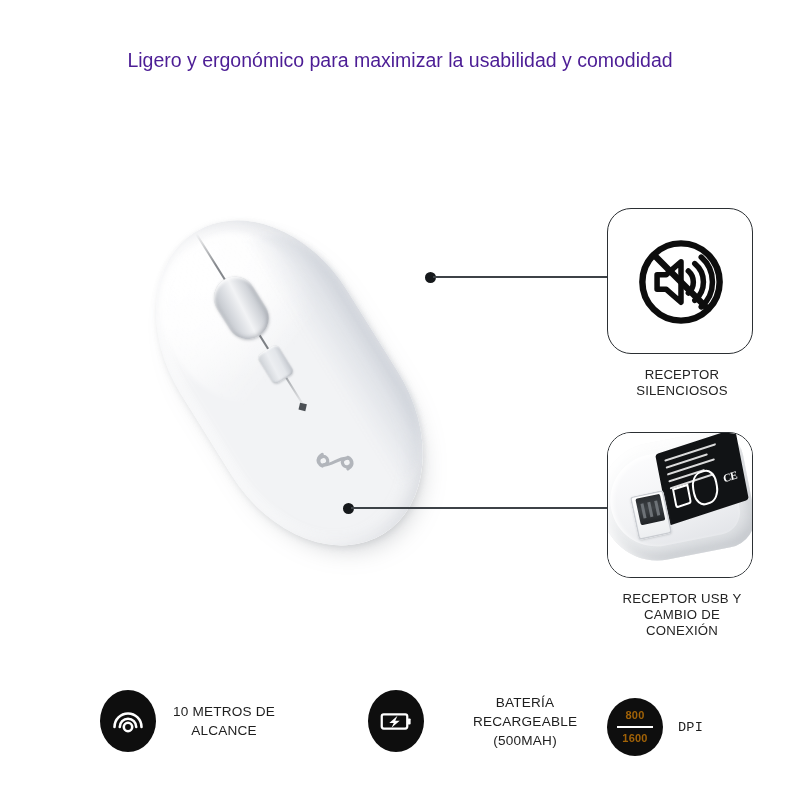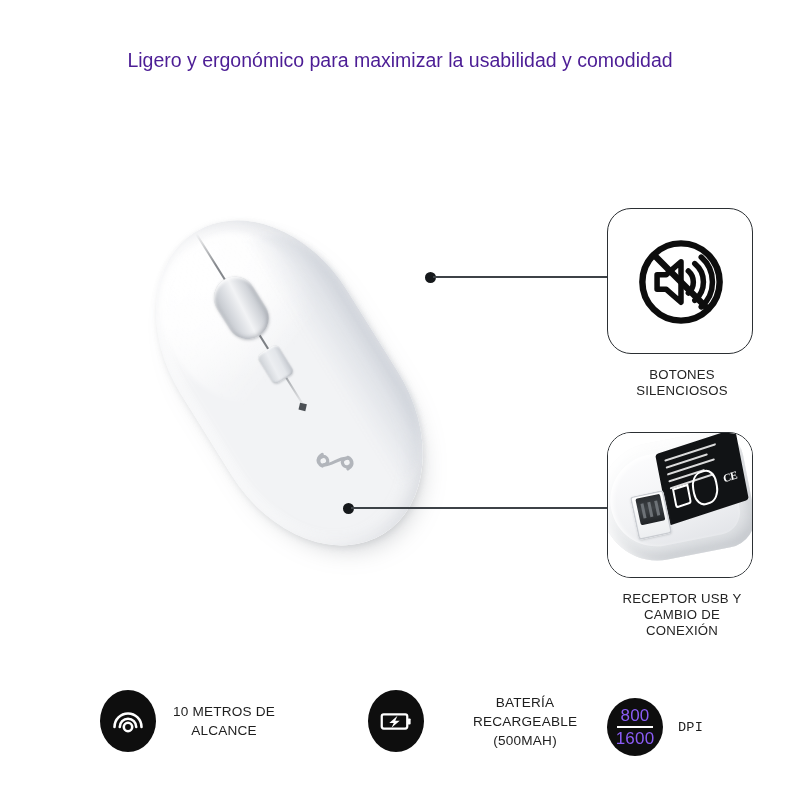--- a/index.html
+++ b/index.html
@@ -340,23 +340,23 @@
     margin-left: 17px;
     font-size: 13.6px;
     line-height: 19px;
     letter-spacing: 0.2px;
     color: #1e1e1e;
     text-align: center;
   }
   #label-dpi { margin-left: 15px; font-family: Liberation Mono, monospace; }
 
   #dpi-top, #dpi-bottom {
-    color: #8b5cf6;
-    font-size: 17px;
-    font-weight: 400;
+    color: #a16207;
+    font-size: 11px;
+    font-weight: 700;
     line-height: 17px;
     letter-spacing: 0.2px;
   }
   #dpi-divider {
     width: 36px;
     height: 2.4px;
     background: #ffffff;
     margin: 1.5px 0;
   }
 </style>
@@ -403,21 +403,21 @@
           <circle cx="50" cy="50" r="42" fill="none" stroke="#0d0d0d" stroke-width="7"></circle>
           <path d="M24 42 L24 58 L34 58 L50 72 L50 28 L34 42 Z" fill="none" stroke="#0d0d0d" stroke-width="6" stroke-linejoin="round"></path>
           <path d="M58 38 A16 16 0 0 1 58 62" fill="none" stroke="#0d0d0d" stroke-width="6" stroke-linecap="round"></path>
           <path d="M65 30 A26 26 0 0 1 65 70" fill="none" stroke="#0d0d0d" stroke-width="6" stroke-linecap="round"></path>
           <path d="M72 23 A36 36 0 0 1 72 77" fill="none" stroke="#0d0d0d" stroke-width="6" stroke-linecap="round"></path>
           <line x1="21" y1="21" x2="79" y2="79" stroke="#0d0d0d" stroke-width="7" stroke-linecap="round"></line>
         </svg>
       </div>
     </div>
     <div class="callout-caption">
-      <div>BOTONES</div>
+      <div>RECEPTOR</div>
       <div>SILENCIOSOS</div>
     </div>
   </div>
 
   <div class="callout" id="callout-usb">
     <div class="callout-box">
       <div id="usb-photo">
         <div id="usb-underside"></div>
         <div id="usb-inner-edge"></div>
         <div id="usb-label">

